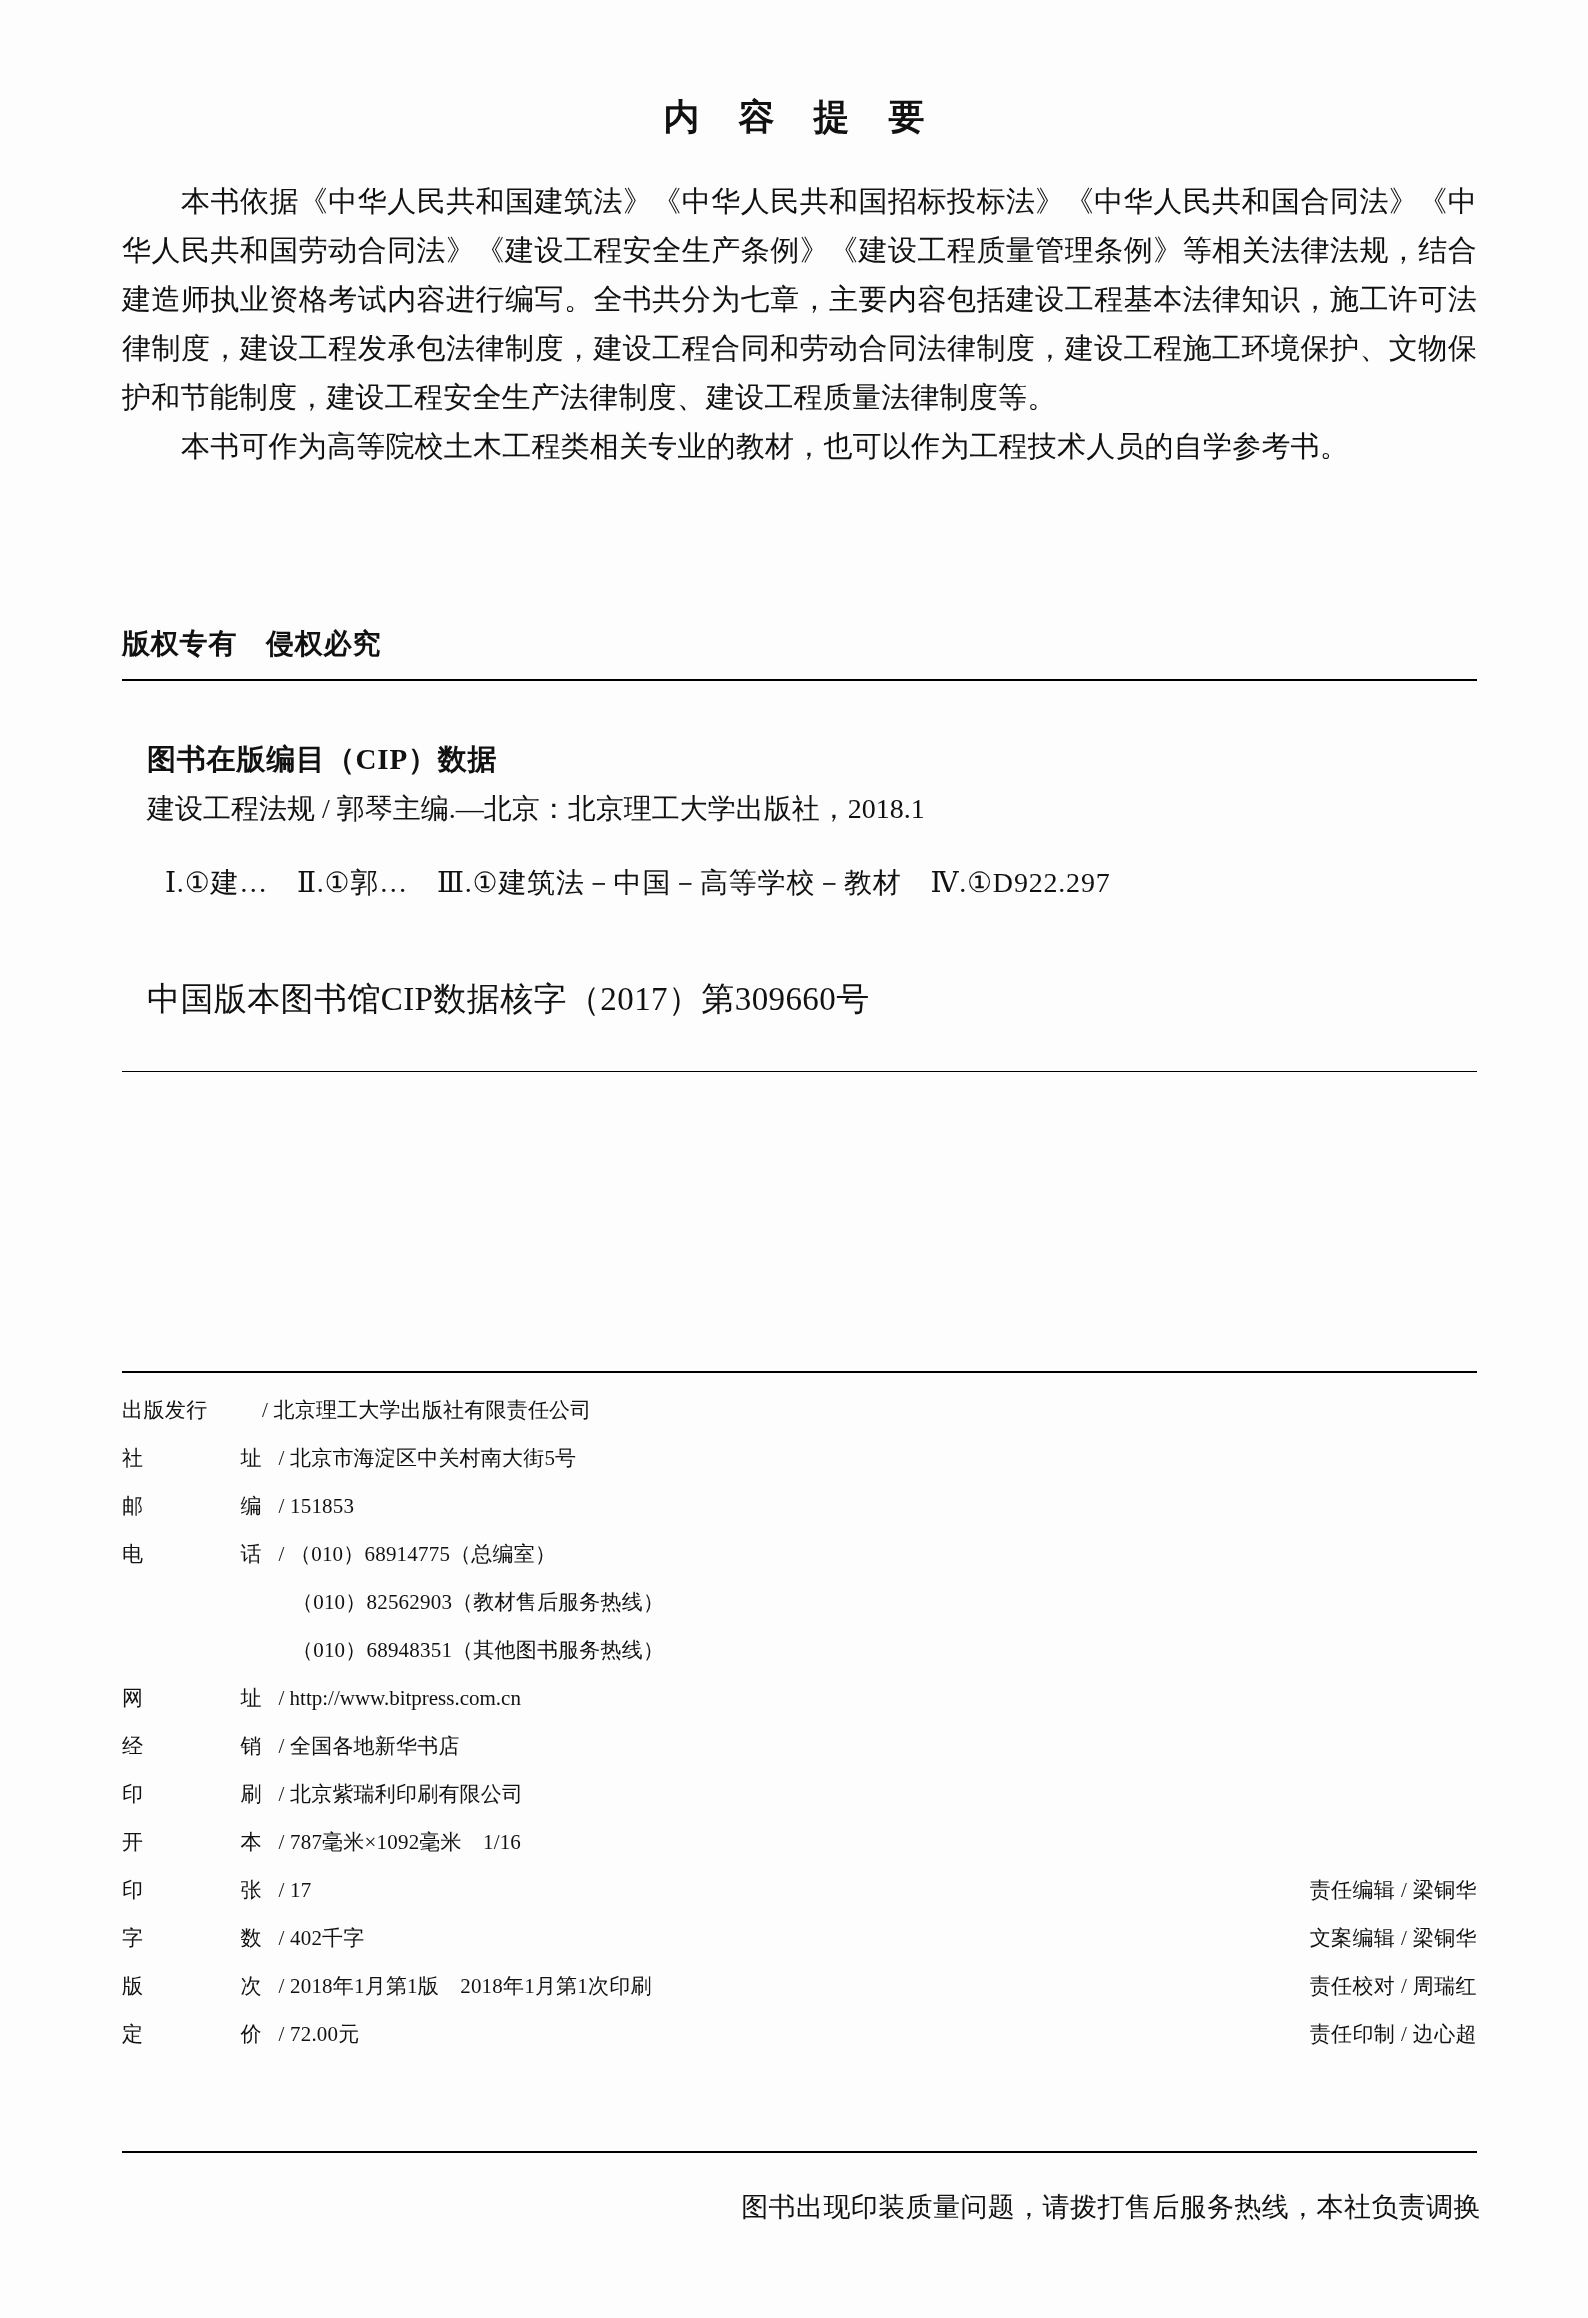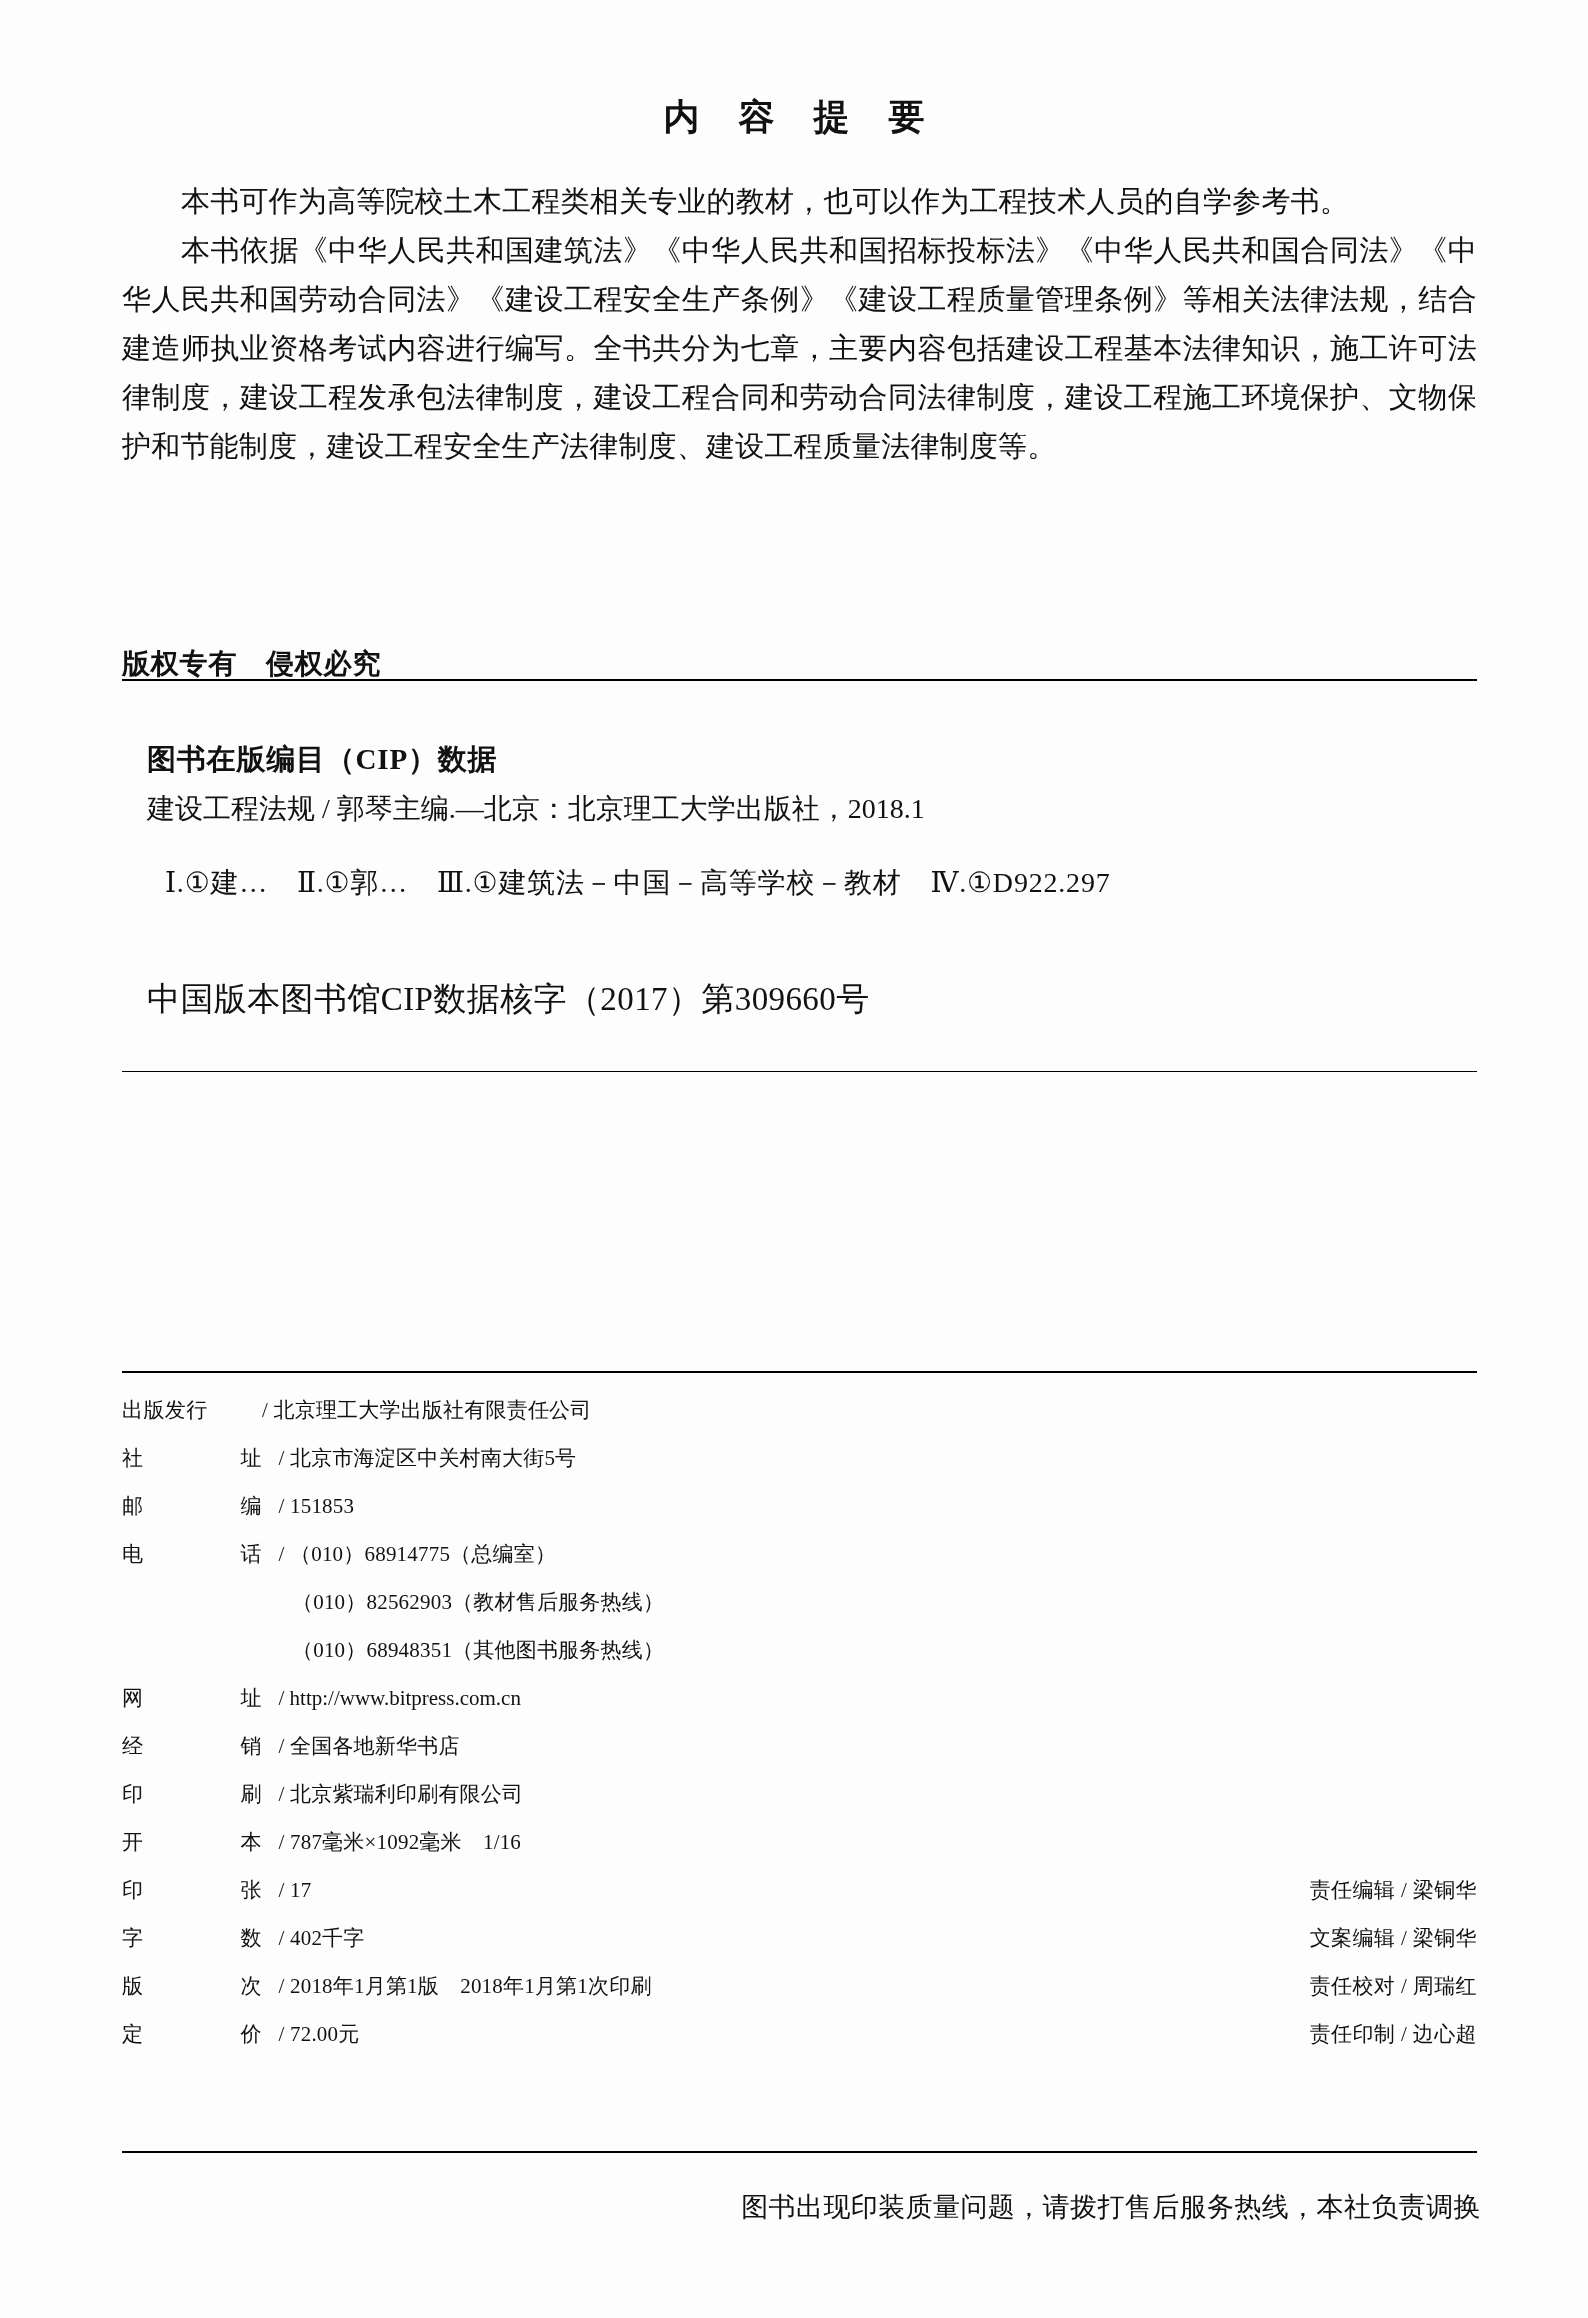--- a/index.html
+++ b/index.html
@@ -53,21 +53,20 @@
   }
 
   
   .copyright-notice {
     position: absolute;
     top: 625px;
     left: 122px;
     font-size: 28px;
     font-weight: bold;
     letter-spacing: 0.8px;
-    margin-top: 20px;
   }
 
   .rule {
     position: absolute;
     left: 122px;
     width: 1355px;
     border: 0;
     border-top: 2.5px solid #000;
     margin: 0;
   }
@@ -172,22 +171,22 @@
   }
 </style>
 </head>
 <body>
 
 <div class="page">
 
   <div class="doc-title">内 容 提 要</div>
 
   <div class="abstract">
+    <p class="indent">本书依据《中华人民共和国建筑法》《中华人民共和国招标投标法》《中华人民共和国合同法》《中华人民共和国劳动合同法》《建设工程安全生产条例》《建设工程质量管理条例》等相关法律法规，结合建造师执业资格考试内容进行编写。全书共分为七章，主要内容包括建设工程基本法律知识，施工许可法律制度，建设工程发承包法律制度，建设工程合同和劳动合同法律制度，建设工程施工环境保护、文物保护和节能制度，建设工程安全生产法律制度、建设工程质量法律制度等。</p>
     <p class="indent">本书可作为高等院校土木工程类相关专业的教材，也可以作为工程技术人员的自学参考书。</p>
-    <p class="indent">本书依据《中华人民共和国建筑法》《中华人民共和国招标投标法》《中华人民共和国合同法》《中华人民共和国劳动合同法》《建设工程安全生产条例》《建设工程质量管理条例》等相关法律法规，结合建造师执业资格考试内容进行编写。全书共分为七章，主要内容包括建设工程基本法律知识，施工许可法律制度，建设工程发承包法律制度，建设工程合同和劳动合同法律制度，建设工程施工环境保护、文物保护和节能制度，建设工程安全生产法律制度、建设工程质量法律制度等。</p>
   </div>
 
   <div class="copyright-notice">版权专有　侵权必究</div>
 
   <hr class="rule rule-r1">
 
   <div class="cip">
     <div class="cip-heading">图书在版编目（CIP）数据</div>
     <div class="cip-line">建设工程法规 / 郭琴主编.—北京：北京理工大学出版社，2018.1</div>
     <div class="cip-class">Ⅰ.①建…　Ⅱ.①郭…　Ⅲ.①建筑法－中国－高等学校－教材　Ⅳ.①D922.297</div>

